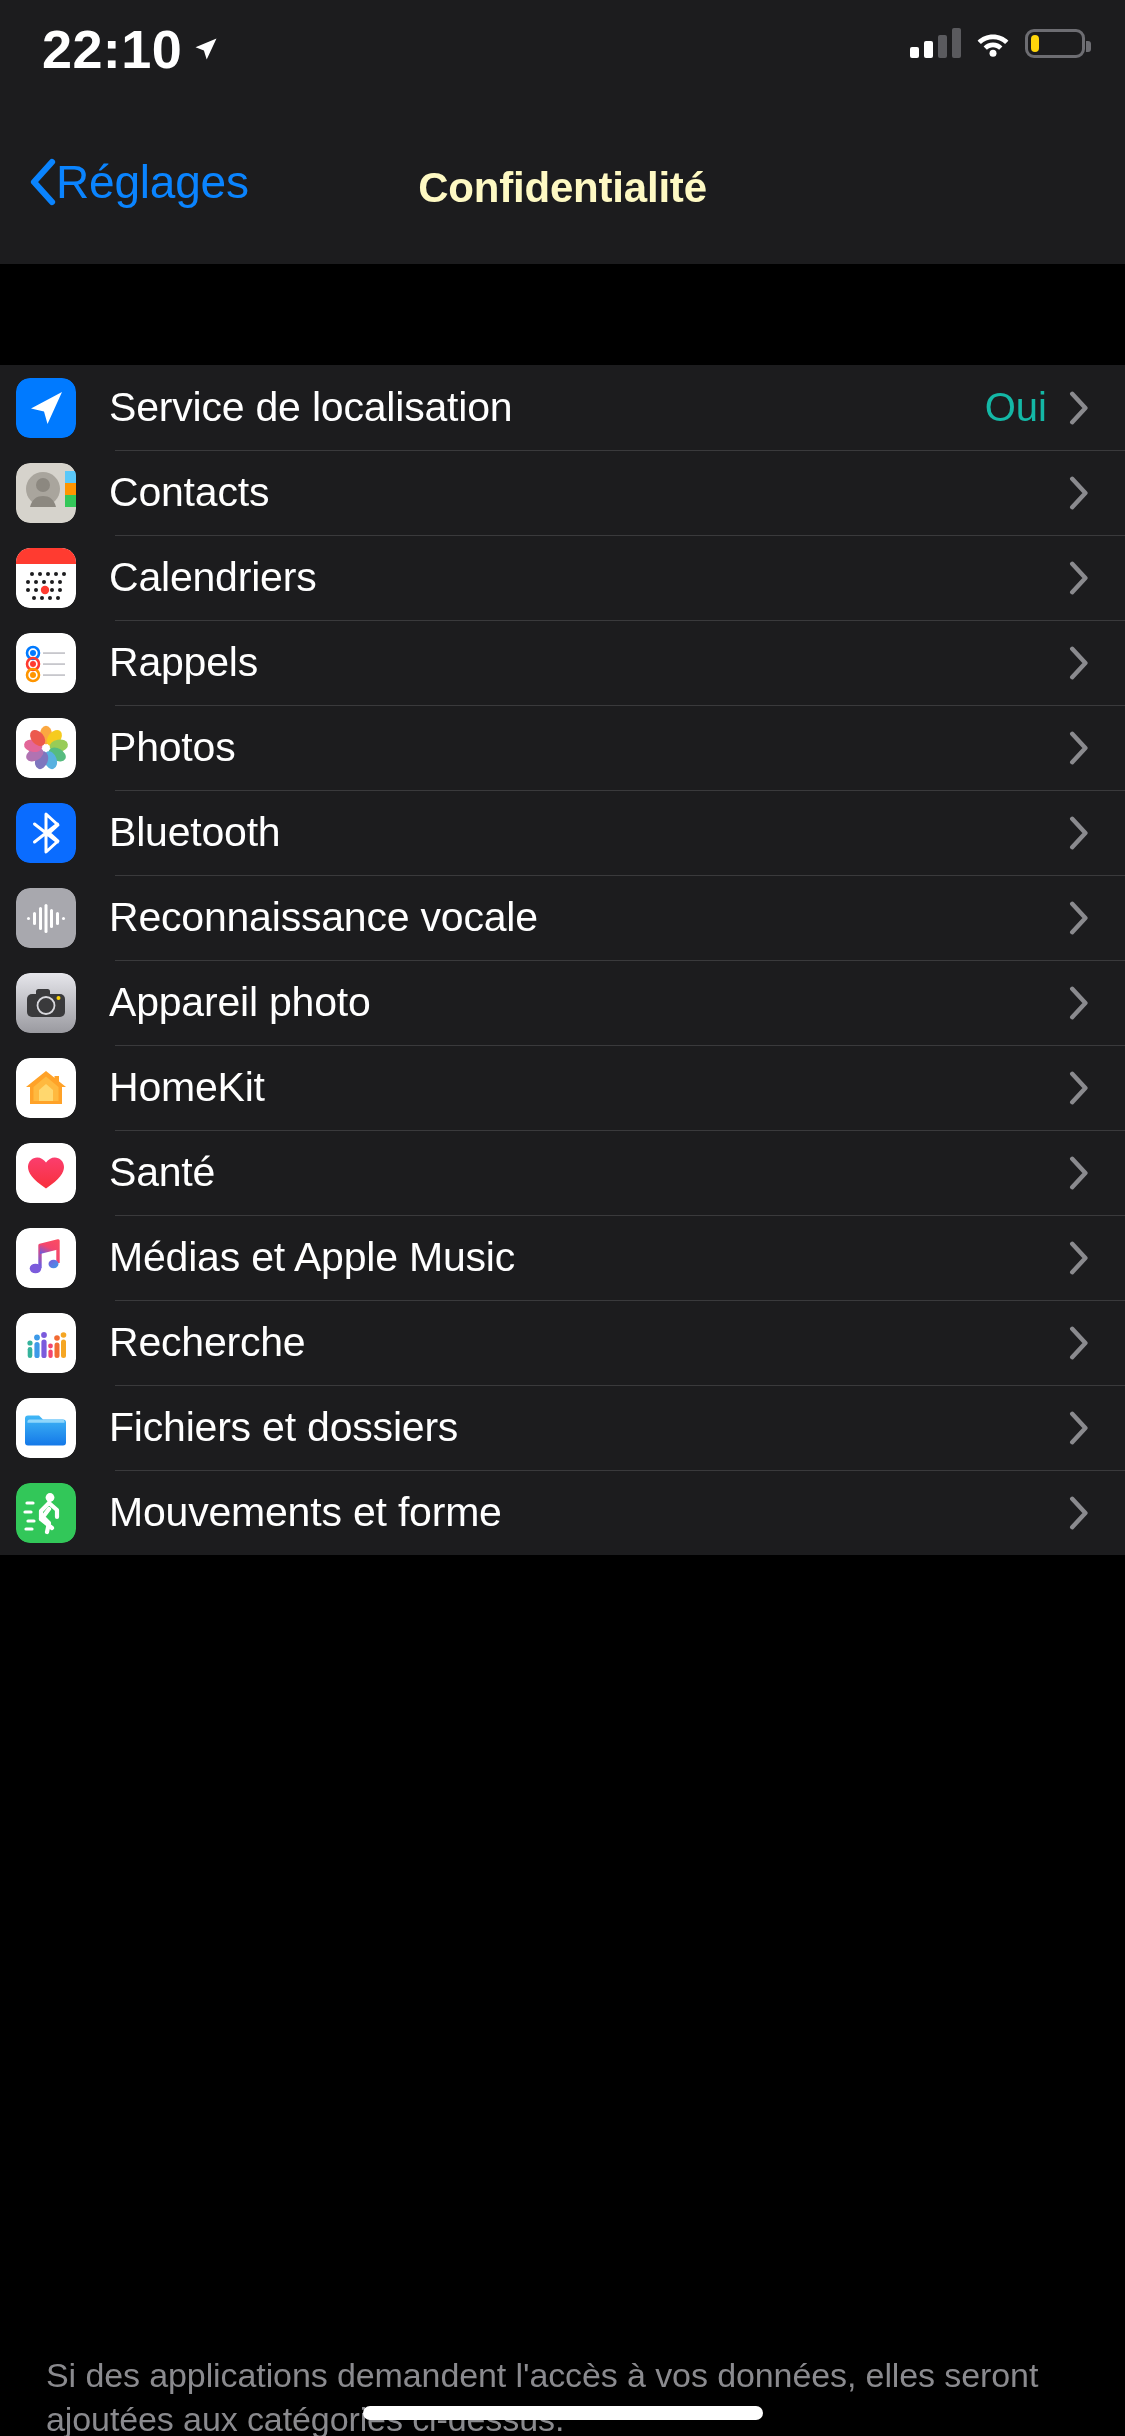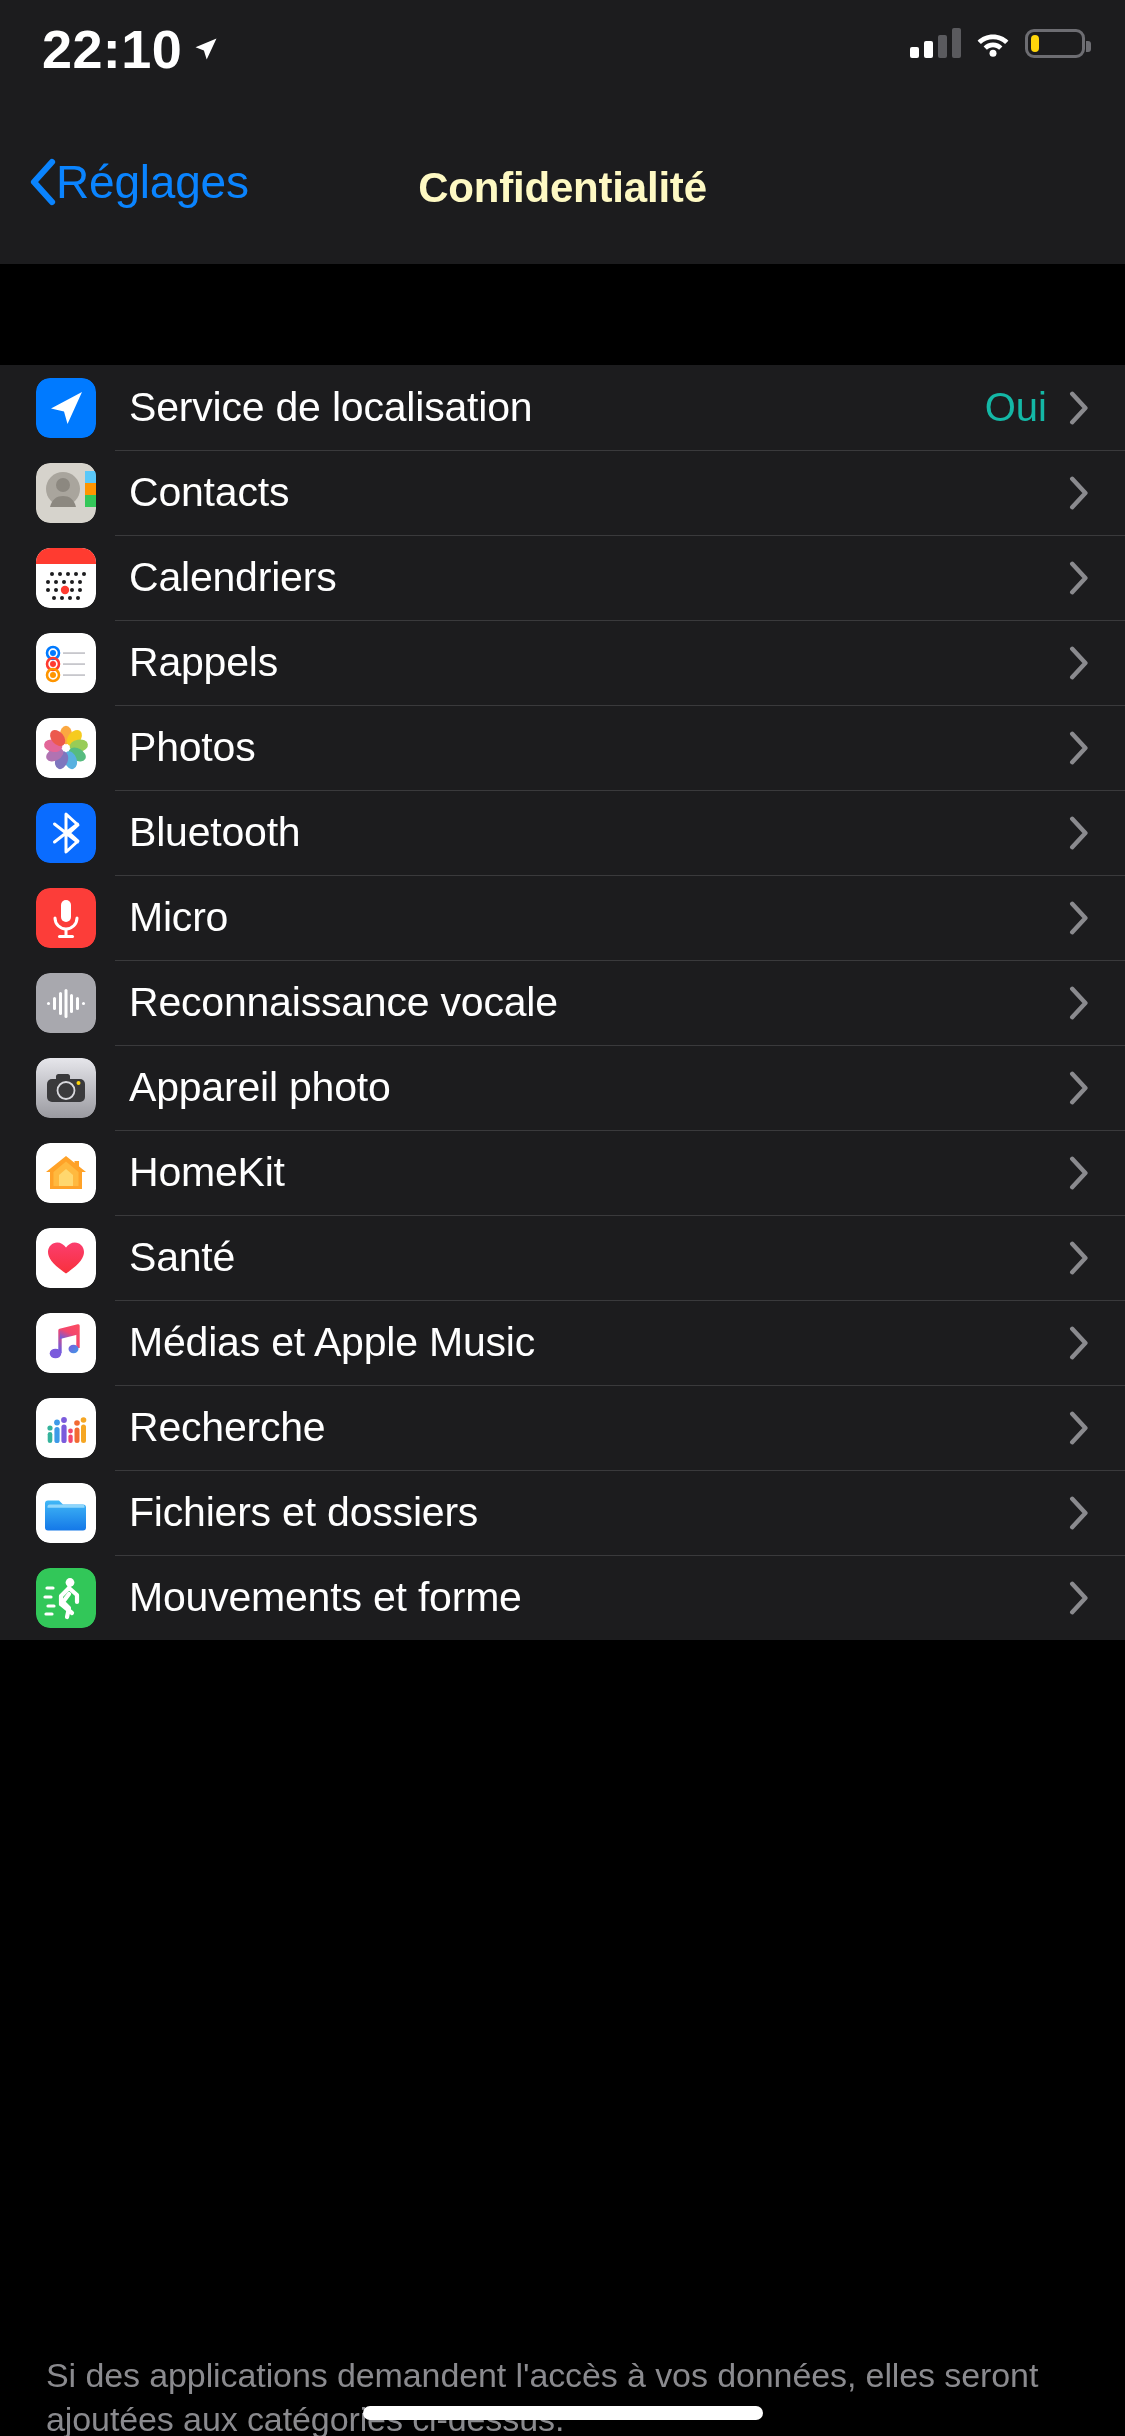--- a/index.html
+++ b/index.html
@@ -86,21 +86,21 @@
   }
 
   
   #list {
     position: absolute; top: 365px; left: 0;
     width: 1125px;
     background: #1c1c1e;
   }
   .row {
     position: relative; display: flex; align-items: center;
-    height: 85px; padding-left: 36px; padding-right: 36px;
+    height: 85px; padding-left: 16px; padding-right: 36px;
     background: #1c1c1e;
   }
   .row + .row::before {
     content: ""; position: absolute; left: 115px; top: 0;
     width: 1010px; height: 1px; background: #3a3a3c;
   }
   .row-icon {
     width: 60px; height: 60px; border-radius: 14px;
     flex: 0 0 60px; overflow: hidden; position: relative;
   }
@@ -298,36 +298,20 @@
           <path d="M30 11 L42 22 L30 33 L30 11 Z M30 27 L42 38 L30 49 L30 27 Z M18.5 21 L41.5 39 M18.5 39 L41.5 21" fill="none" stroke="#fff" stroke-width="3" stroke-linecap="round" stroke-linejoin="round"></path>
         </svg>
       </span>
       <span class="row-label">Bluetooth</span>
       <span class="row-value"></span>
       <svg class="row-chevron" viewBox="0 0 10 17">
         <path d="M1.6 1.4 L8.2 8.5 L1.6 15.6" fill="none" stroke="#8a8a8e" stroke-width="2.2" stroke-linecap="round" stroke-linejoin="round"></path>
       </svg>
     </div>
 
-    <div class="row">
-      <span class="row-icon">
-        <svg viewBox="0 0 60 60" width="60" height="60">
-          <rect width="60" height="60" rx="14" fill="#fc3d39"></rect>
-          <rect x="25" y="12" width="10" height="22" rx="5" fill="#fff"></rect>
-          <path d="M19 30a11 11 0 0 0 22 0" fill="none" stroke="#fff" stroke-width="3" stroke-linecap="round"></path>
-          <rect x="28.5" y="41" width="3" height="7" fill="#fff"></rect>
-          <rect x="22" y="47" width="16" height="3" rx="1.5" fill="#fff"></rect>
-        </svg>
-      </span>
-      <span class="row-label">Micro</span>
-      <span class="row-value"></span>
-      <svg class="row-chevron" viewBox="0 0 10 17">
-        <path d="M1.6 1.4 L8.2 8.5 L1.6 15.6" fill="none" stroke="#8a8a8e" stroke-width="2.2" stroke-linecap="round" stroke-linejoin="round"></path>
-      </svg>
-    </div>
 
     <div class="row">
       <span class="row-icon">
         <svg viewBox="0 0 60 60" width="60" height="60">
           <rect width="60" height="60" rx="14" fill="#a8a8ae"></rect>
           <g fill="#fff">
             <rect x="11" y="29" width="3" height="3" rx="1.5"></rect>
             <rect x="17" y="24" width="3" height="13" rx="1.5"></rect>
             <rect x="23" y="19" width="3" height="23" rx="1.5"></rect>
             <rect x="28.5" y="16" width="3" height="29" rx="1.5"></rect>

